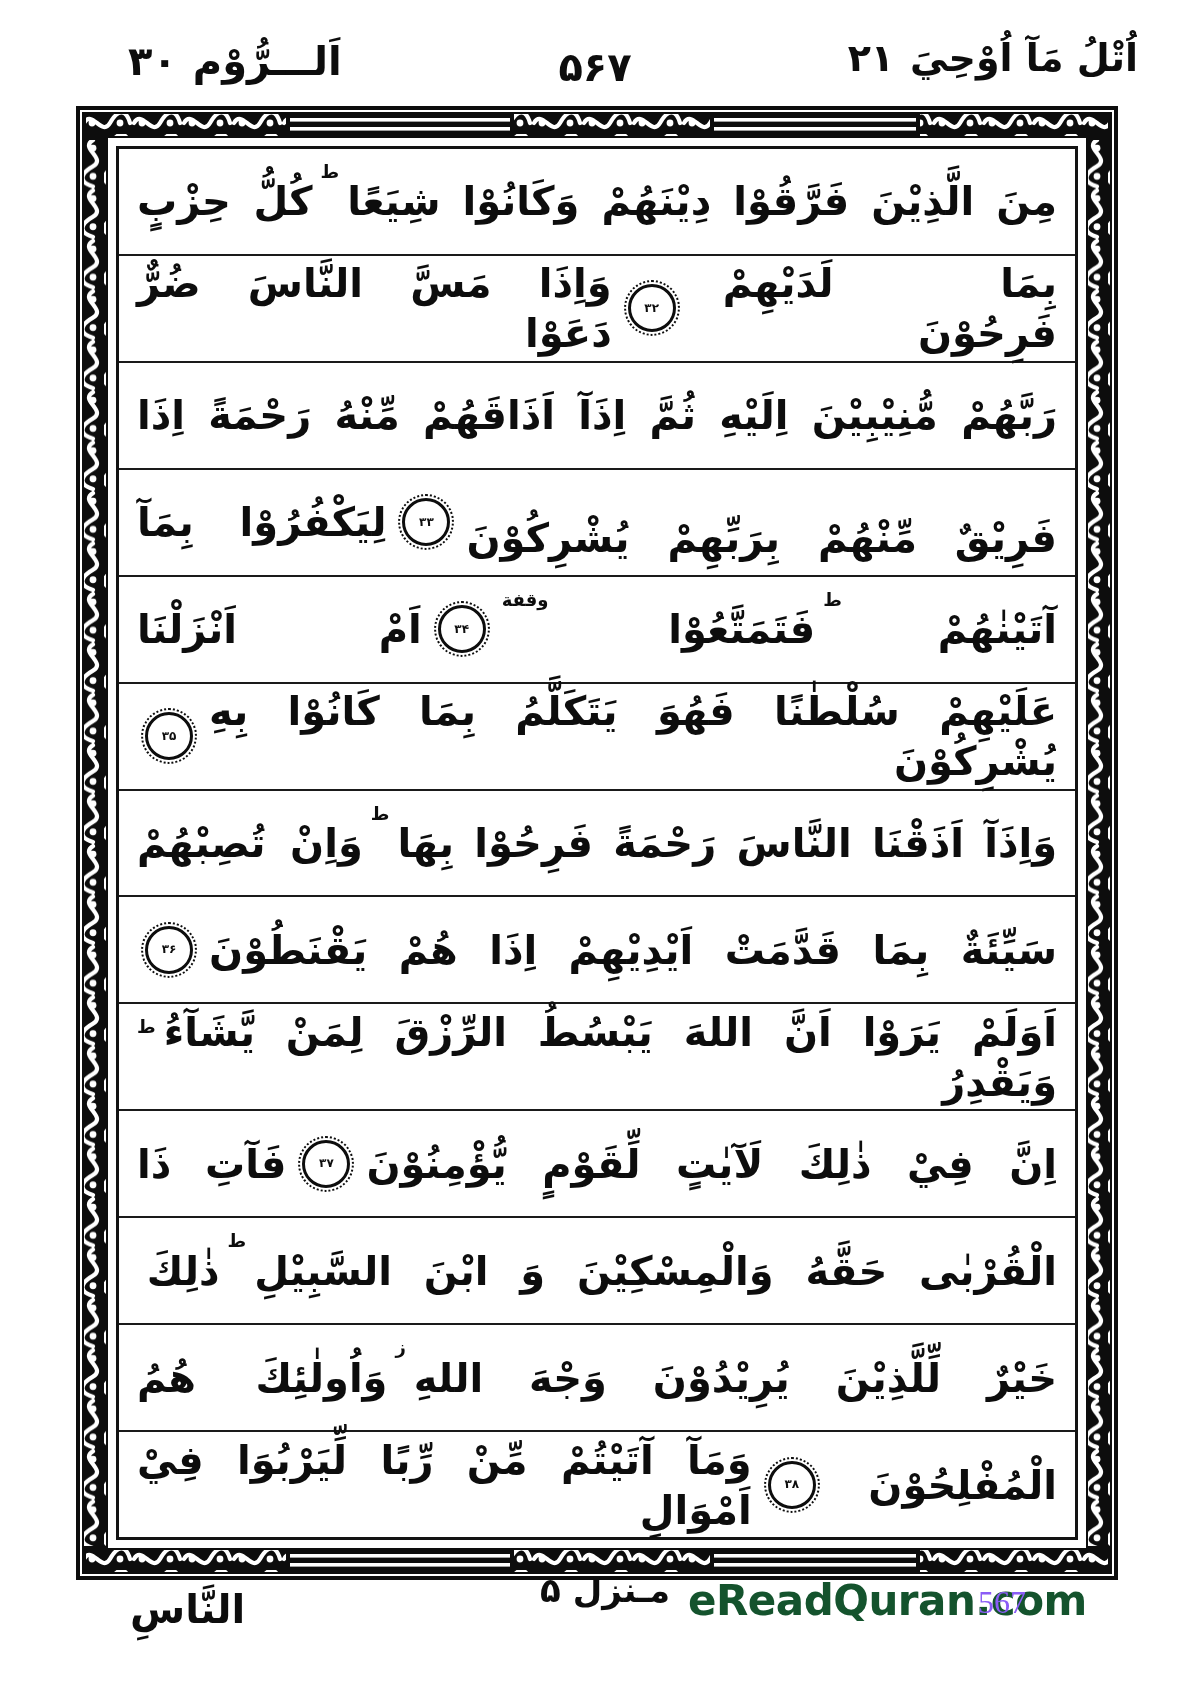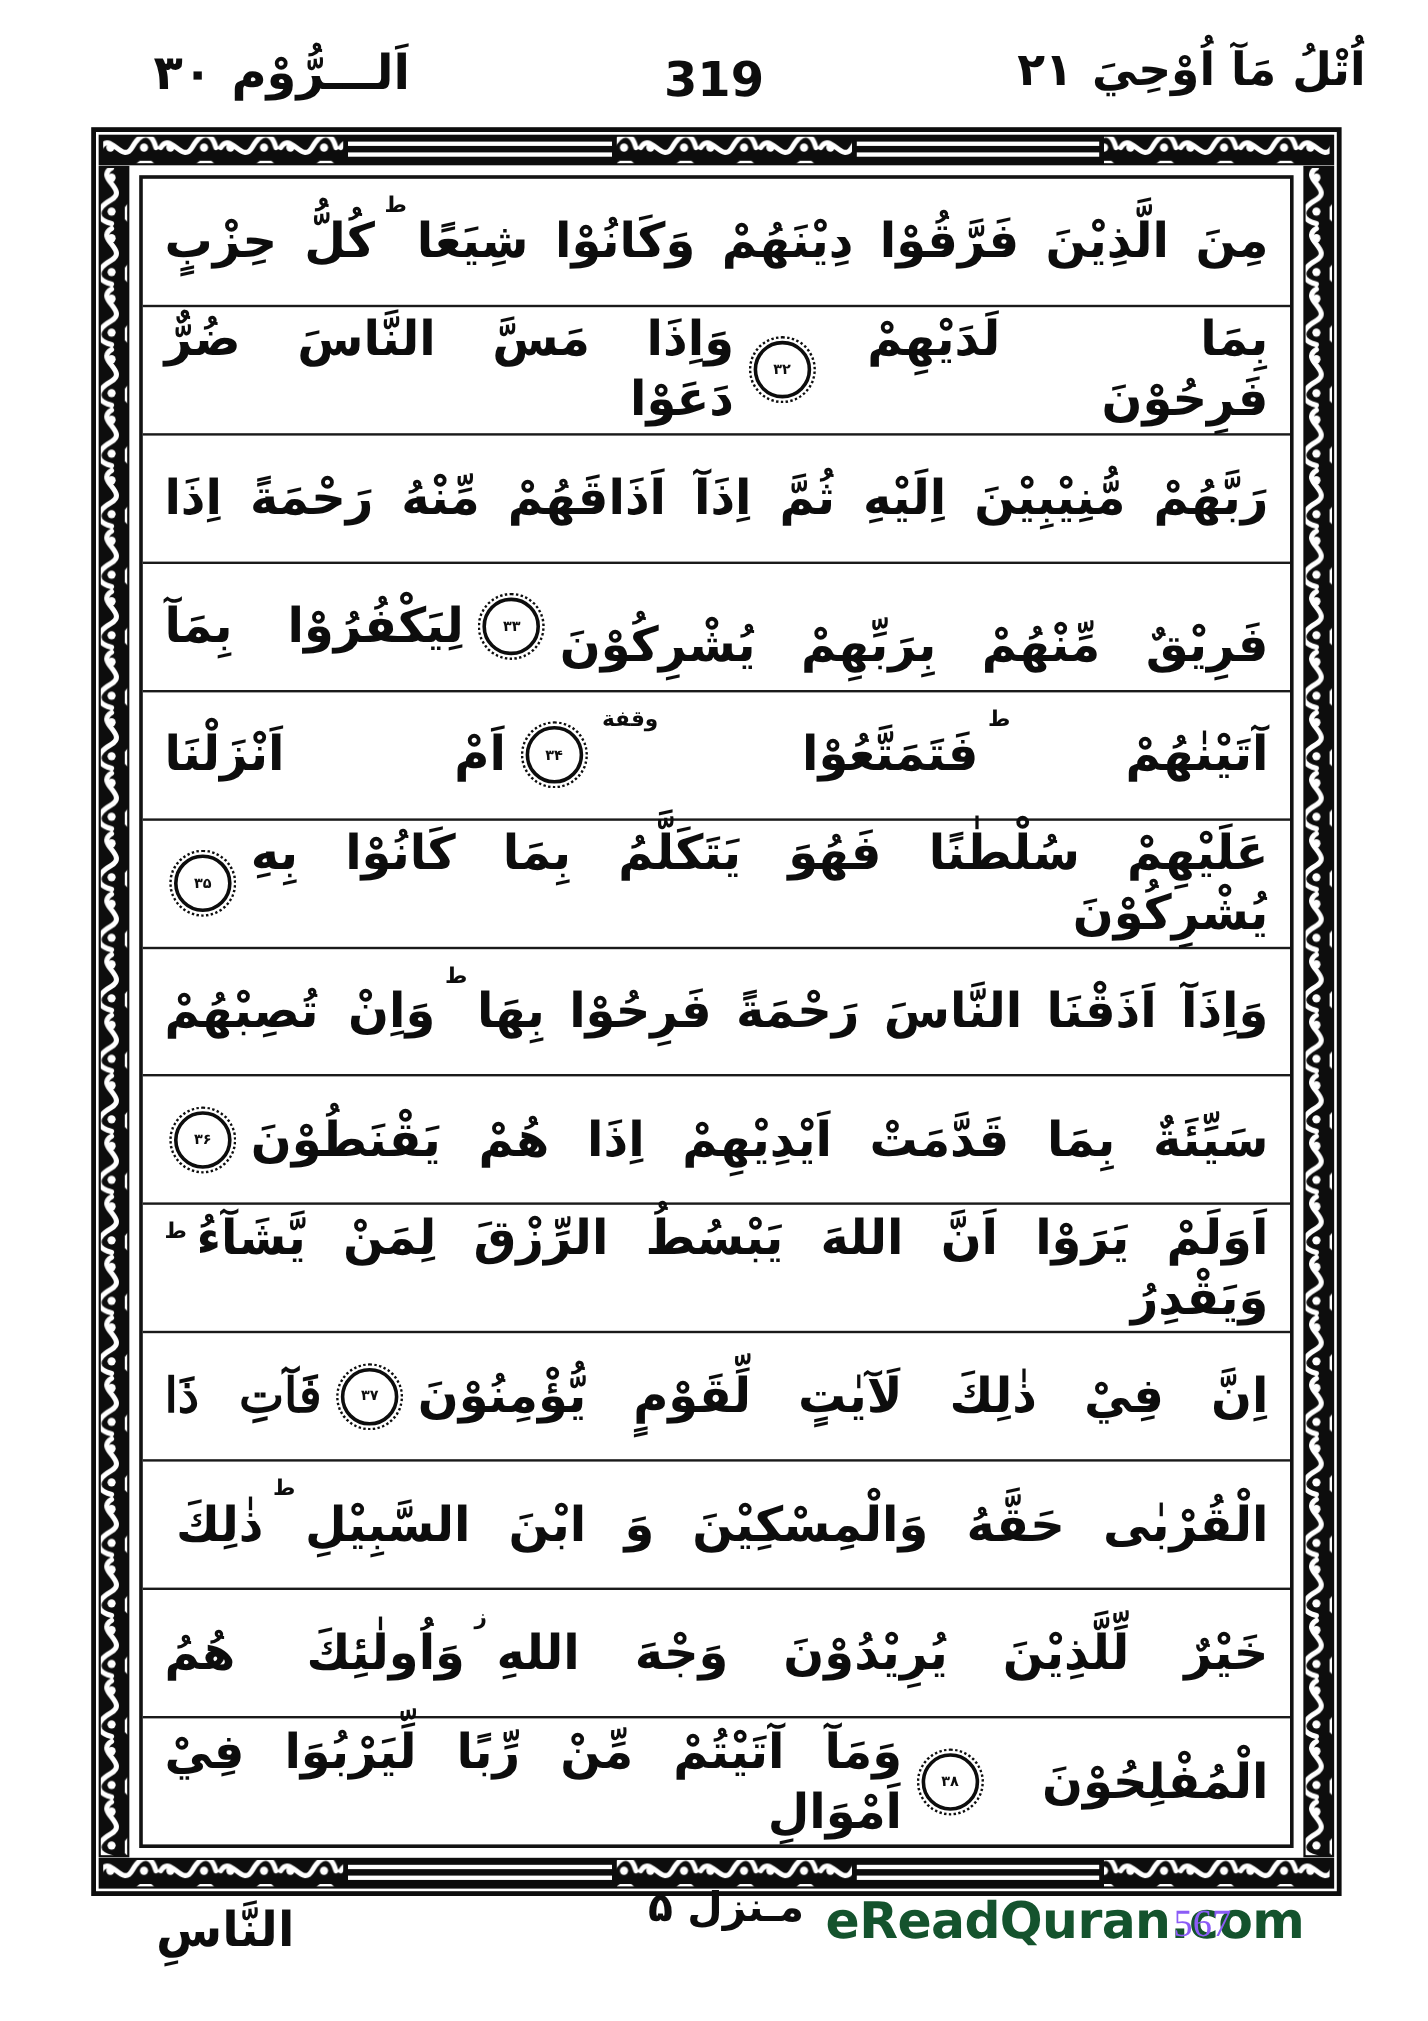--- a/index.html
+++ b/index.html
@@ -111,21 +111,21 @@
     </pattern>
   </defs>
 </svg>
 
 <div class="page">
 
   <div class="hdr-surah">
     <span>اَلـــرُّوْم</span>
     <span>۳۰</span>
   </div>
-  <div class="hdr-pagenum">319</div>
+  <div class="hdr-pagenum">۵۶۷</div>
   <div class="hdr-juz">
     <span>اُتْلُ مَآ اُوْحِيَ</span>
     <span>۲۱</span>
   </div>
 
   <div class="frame">
 
     <svg class="band band-top" viewBox="0 0 1030 26" preserveAspectRatio="none">
       <rect width="1030" height="26" fill="#0d0d0d"></rect>
       <rect x="4" y="2" width="200" height="22" fill="url(#vh)"></rect>
@@ -198,21 +198,21 @@
           <span class="q-text" style="flex-grow: 62;">سَيِّئَةٌ بِمَا قَدَّمَتْ اَيْدِيْهِمْ اِذَا هُمْ يَقْنَطُوْنَ</span>
           <span class="verse-marker">۳۶</span>
         </div>
         <div class="q-line">
           <span class="q-text" style="flex-grow: 74;">اَوَلَمْ يَرَوْا اَنَّ اللهَ يَبْسُطُ الرِّزْقَ لِمَنْ يَّشَآءُ وَيَقْدِرُ</span>
           <span class="waqf-note">ط</span>
         </div>
         <div class="q-line">
           <span class="q-text" style="flex-grow: 49;">اِنَّ فِيْ ذٰلِكَ لَآيٰتٍ لِّقَوْمٍ يُّؤْمِنُوْنَ</span>
           <span class="verse-marker">۳۷</span>
-          <span class="q-text" style="flex-grow: 9; font-family: Liberation Serif, serif;">فَآتِ ذَا</span>
+          <span class="q-text" style="flex-grow: 9;">فَآتِ ذَا</span>
         </div>
         <div class="q-line">
           <span class="q-text" style="flex-grow: 55;">الْقُرْبٰى حَقَّهُ وَالْمِسْكِيْنَ وَ ابْنَ السَّبِيْلِ</span>
           <span class="waqf-note">ط</span>
           <span class="q-text" style="flex-grow: 6;">ذٰلِكَ</span>
         </div>
         <div class="q-line">
           <span class="q-text" style="flex-grow: 45;">خَيْرٌ لِّلَّذِيْنَ يُرِيْدُوْنَ وَجْهَ اللهِ</span>
           <span class="waqf-note">ز</span>
           <span class="q-text" style="flex-grow: 16;">وَاُولٰئِكَ هُمُ</span>

